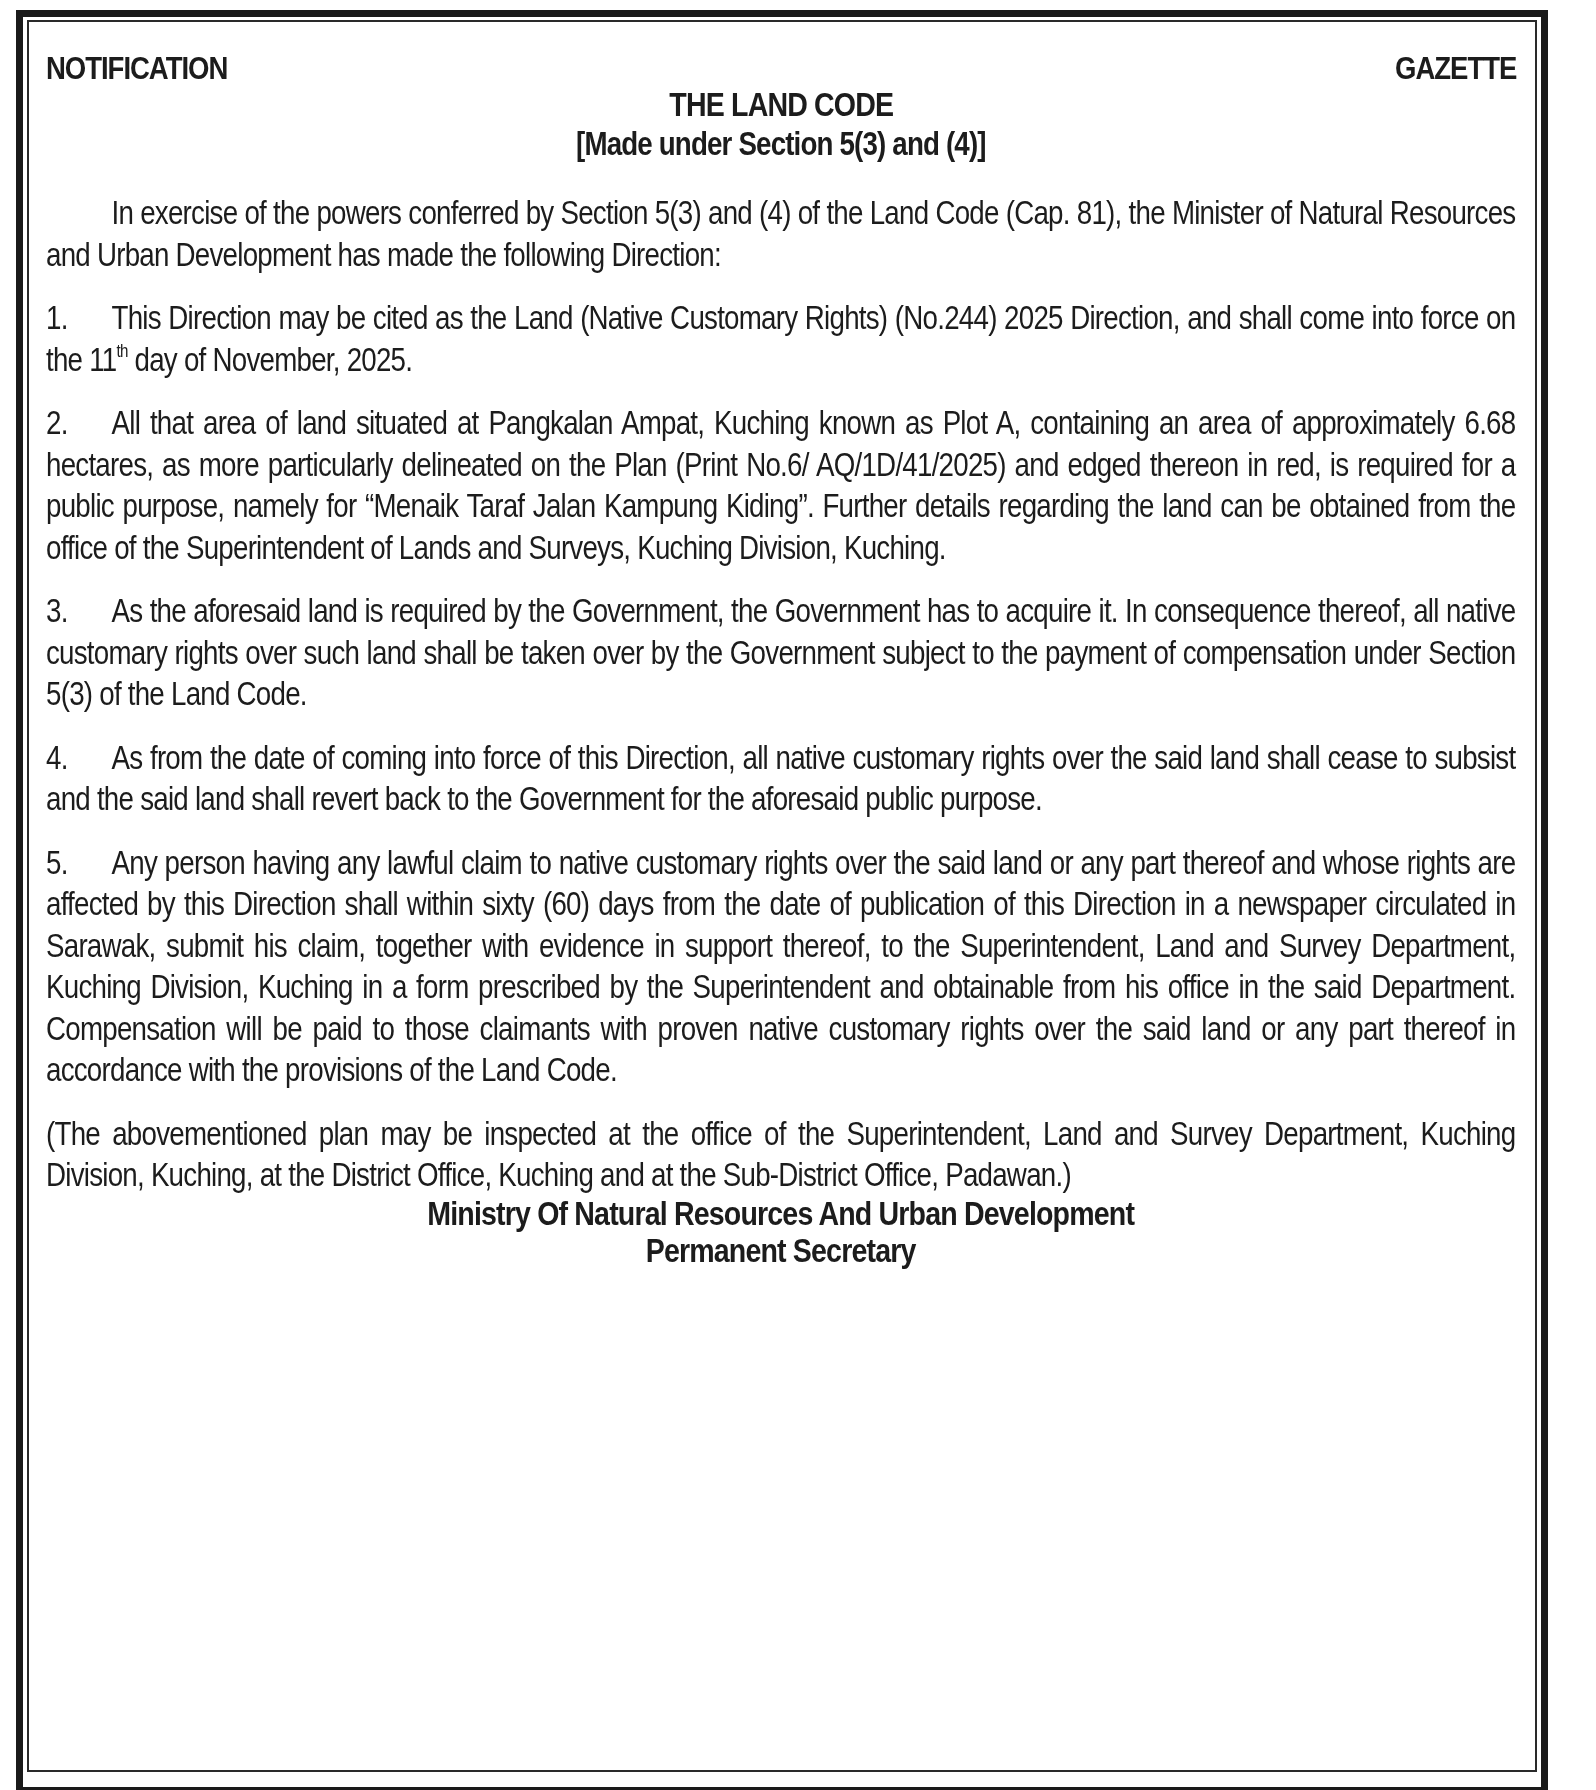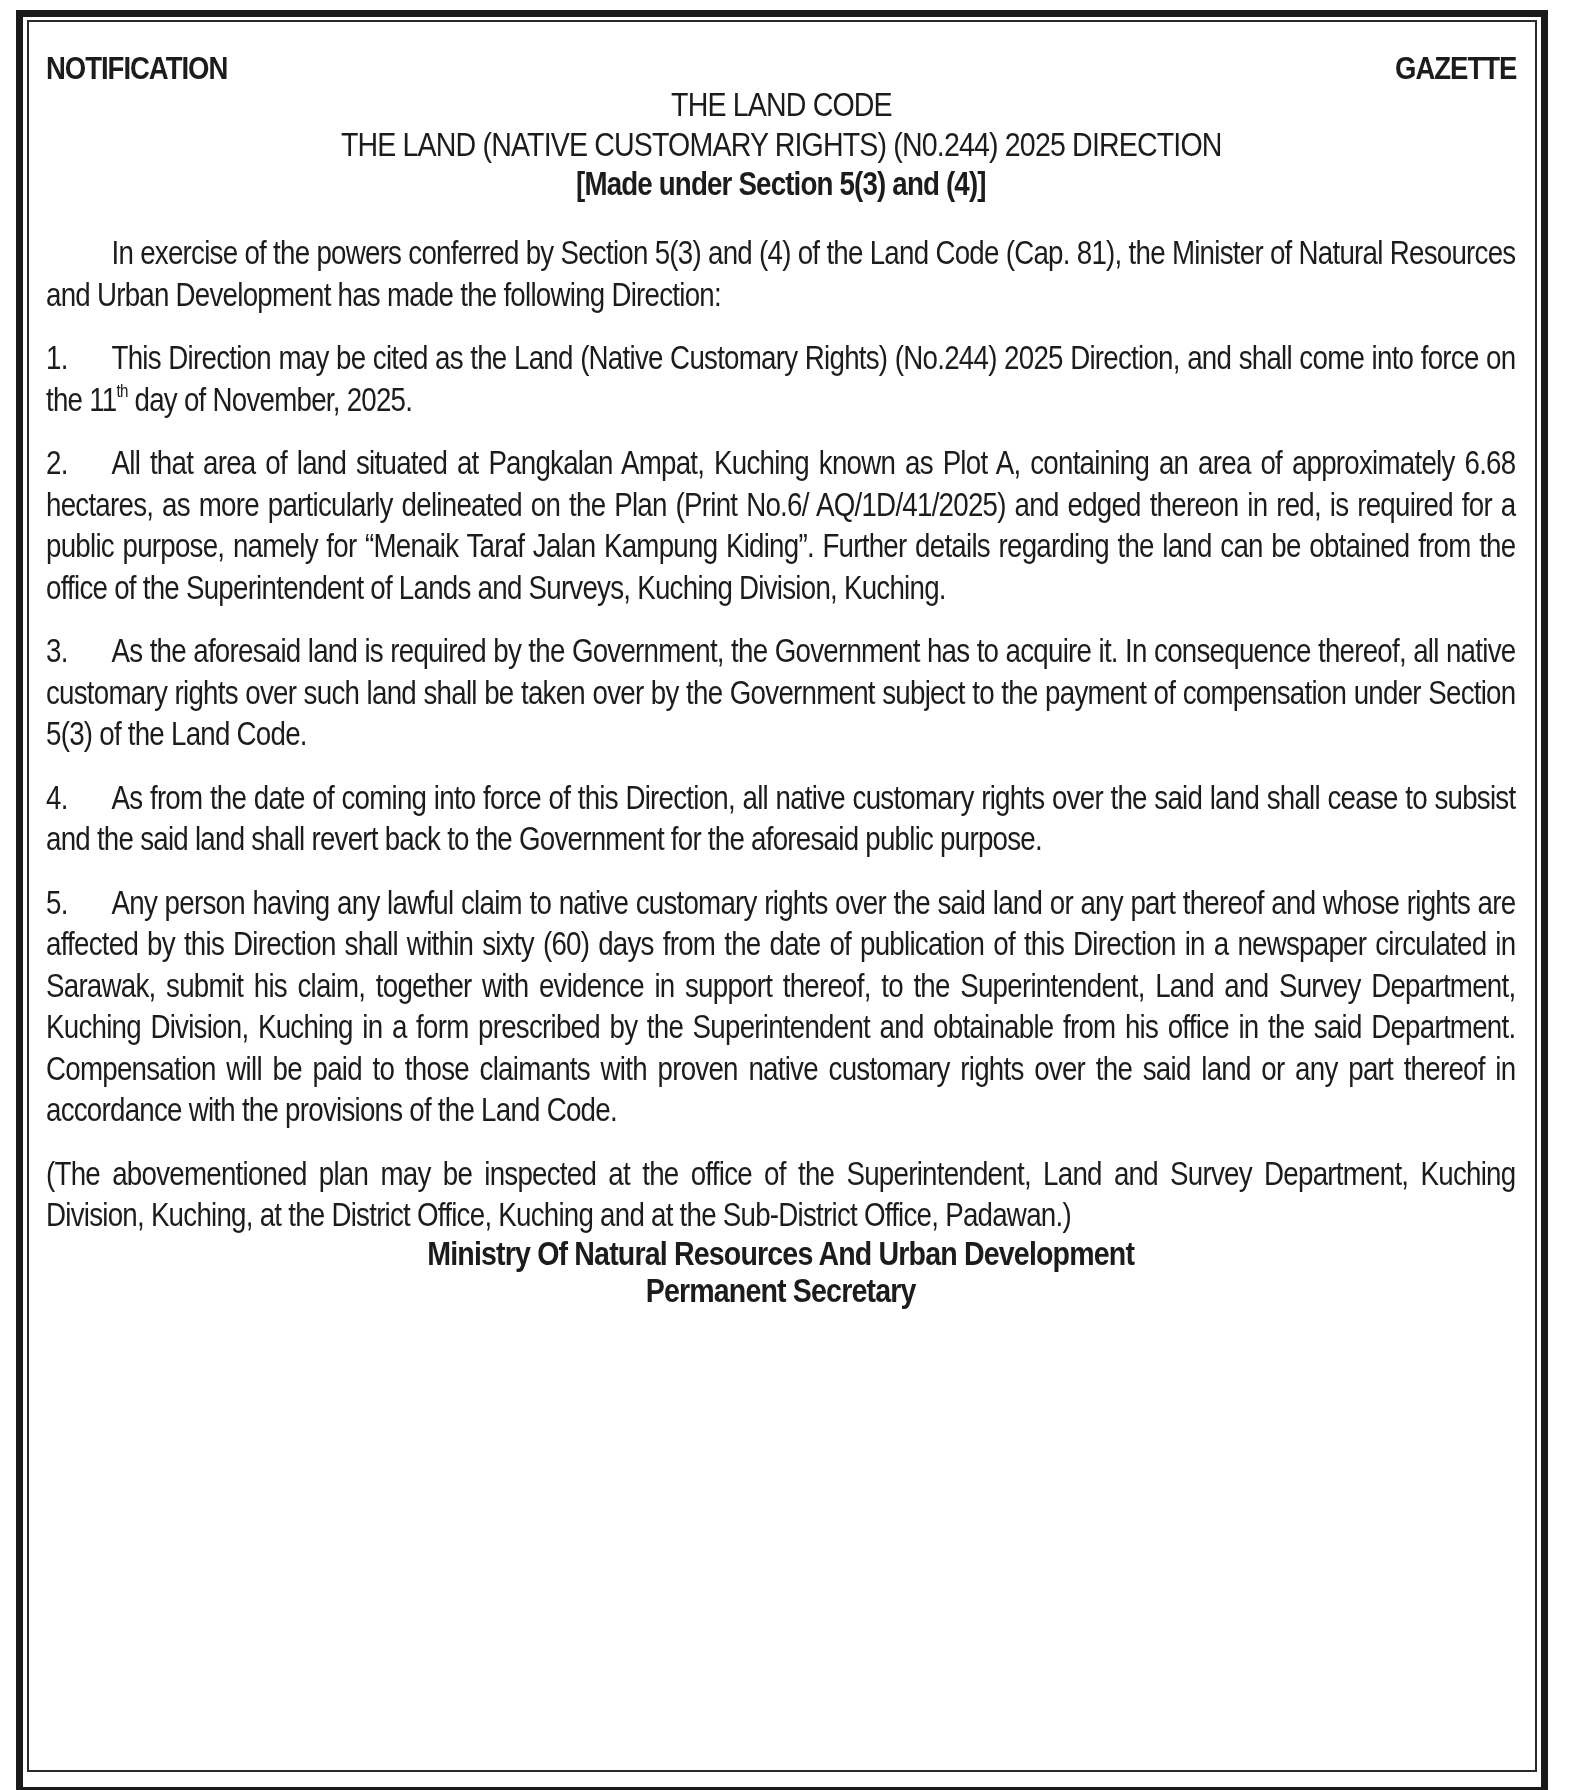--- a/index.html
+++ b/index.html
@@ -49,21 +49,21 @@
       transform-origin: left top;
       width: 116.3%;
       height: 40px;
       line-height: 40px;
     }
     .center {
       text-align: center;
       font-weight: bold;
     }
     .title1, .title2 {
-      font-weight: normal;
+      font-weight: bold;
       font-size: 34px;
       letter-spacing: -1px;
       line-height: 40px;
     }
     .made-under {
       font-size: 33px;
       letter-spacing: -1px;
       line-height: 40px;
     }
     .condense {
@@ -117,23 +117,20 @@
 <div class="content">
 
   <div class="topbar">
     <span>NOTIFICATION</span>
     <span>GAZETTE</span>
   </div>
 
   <div class="center title1" style="margin-top:-4px;">
     <span class="condense">THE LAND CODE</span>
   </div>
-  <div class="center title2">
-    <span class="condense">THE LAND (NATIVE CUSTOMARY RIGHTS) (N0.244) 2025 DIRECTION</span>
-  </div>
   <div class="center made-under">
     <span class="condense">[Made under Section 5(3) and (4)]</span>
   </div>
 
   <div class="para-wrap" style="margin-top:28px;">
     <p class="para"><span class="indent"></span><span>In exercise of the powers conferred by Section 5(3) and (4) of the Land Code (Cap. 81), the Minister of Natural Resources and Urban Development has made the following Direction:</span></p>
   </div>
 
   <div class="para-wrap" style="margin-top:22px;">
     <p class="para"><span class="num">1.</span><span>This Direction may be cited as the Land (Native Customary Rights) (No.244) 2025 Direction, and shall come into force on the 11</span><sup>th</sup><span> day of November, 2025.</span></p>

